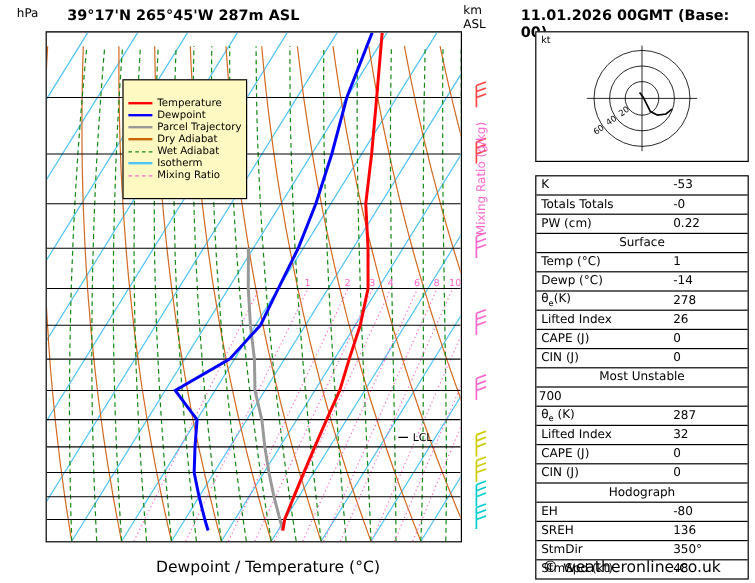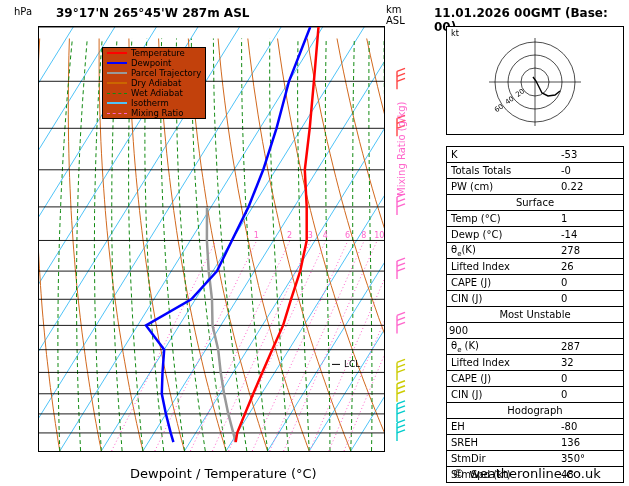--- a/index.html
+++ b/index.html
@@ -8,21 +8,21 @@
   .abs{position:absolute;}
   
   #skewt{left:0;top:0;width:420px;height:486px;}
   #plot{left:38px;top:26px;width:345px;height:424px;border:1px solid #000;background:#fff;overflow:hidden;}
   .hdr-units{left:14px;top:6px;font-size:10px;color:#000;}
   .hdr-title{left:56px;top:6px;font-size:12px;color:#000;font-weight:bold;}
   .hdr-km{left:386px;top:4px;font-size:10px;color:#000;line-height:11px;text-align:left;}
   .xaxis-title{left:130px;top:466px;font-size:13px;color:#000;}
   .mixlab{left:396px;top:196px;font-size:10px;color:#ff66cc;transform:rotate(-90deg);transform-origin:left top;white-space:nowrap;}
   
-  .legend{left:63px;top:20px;background:#c2410c;border:1px solid #000;padding:0 4px;font-size:8.5px;line-height:10px;}
+  .legend{left:63px;top:39px;background:#fef9c3;border:1px solid #000;padding:14px 4px;font-size:8.5px;line-height:10px;}
   .legend .row{display:flex;align-items:center;height:10px;}
   .legend .sw{width:20px;height:0;border-top-width:2px;border-top-style:solid;margin-right:4px;}
   .legend .sw.dash{border-top-style:dashed;border-top-width:1px;}
   
   #hodo{left:446px;top:26px;width:176px;height:107px;border:1px solid #000;background:#fff;}
   .hodo-kt{left:4px;top:2px;font-size:8px;color:#000;}
   .date{left:434px;top:6px;font-size:12px;color:#000;font-weight:bold;}
   #tbl{left:446px;top:146px;width:176px;border:1px solid #000;background:#fff;font-size:10px;}
   #tbl .r{display:flex;border-bottom:1px solid #000;height:15px;align-items:center;}
   #tbl .r:last-child{border-bottom:none;}
@@ -329,21 +329,21 @@
         <div class="v">0</div>
       </div>
       <div class="r">
         <div class="k">CIN (J)</div>
         <div class="v">0</div>
       </div>
       <div class="r sec">
         <div style="flex: 1 1 0%; text-align: center;">Most Unstable</div>
       </div>
       <div class="r">
-        <div class="v">900</div>
+        <div class="v">700</div>
       </div>
       <div class="r">
         <div class="k">θ<sub>e</sub> (K)</div>
         <div class="v">287</div>
       </div>
       <div class="r">
         <div class="k">Lifted Index</div>
         <div class="v">32</div>
       </div>
       <div class="r">

